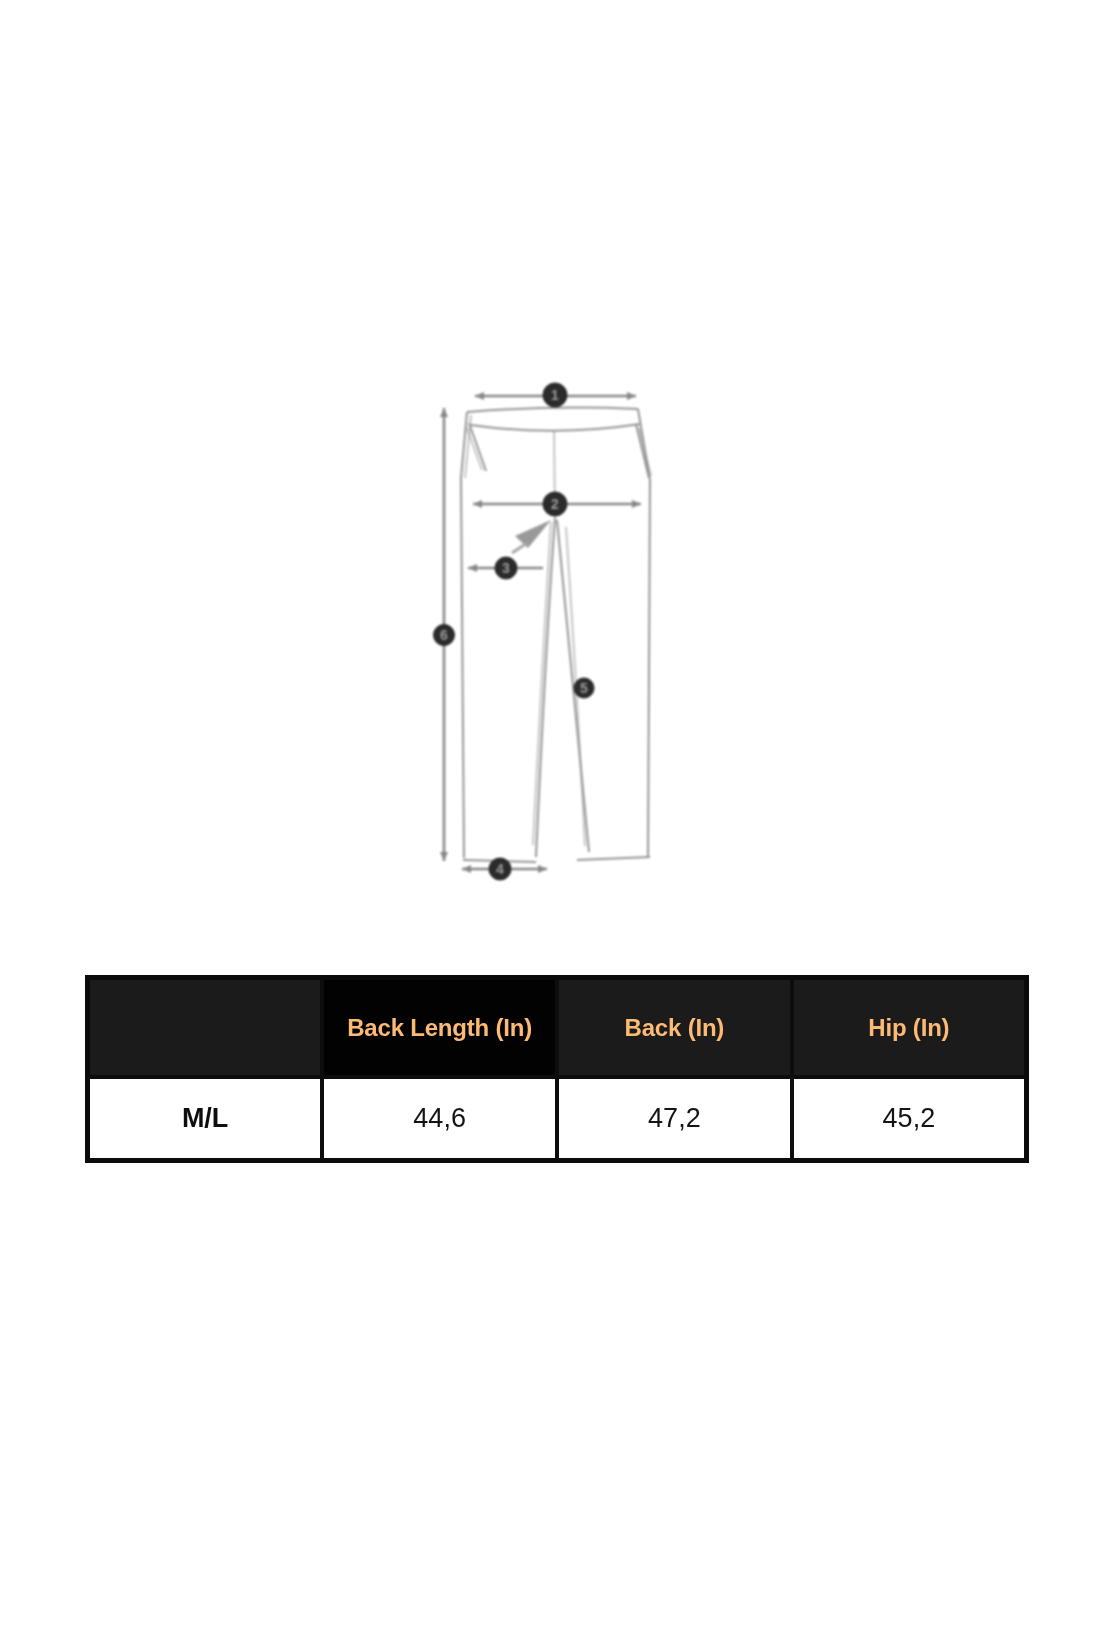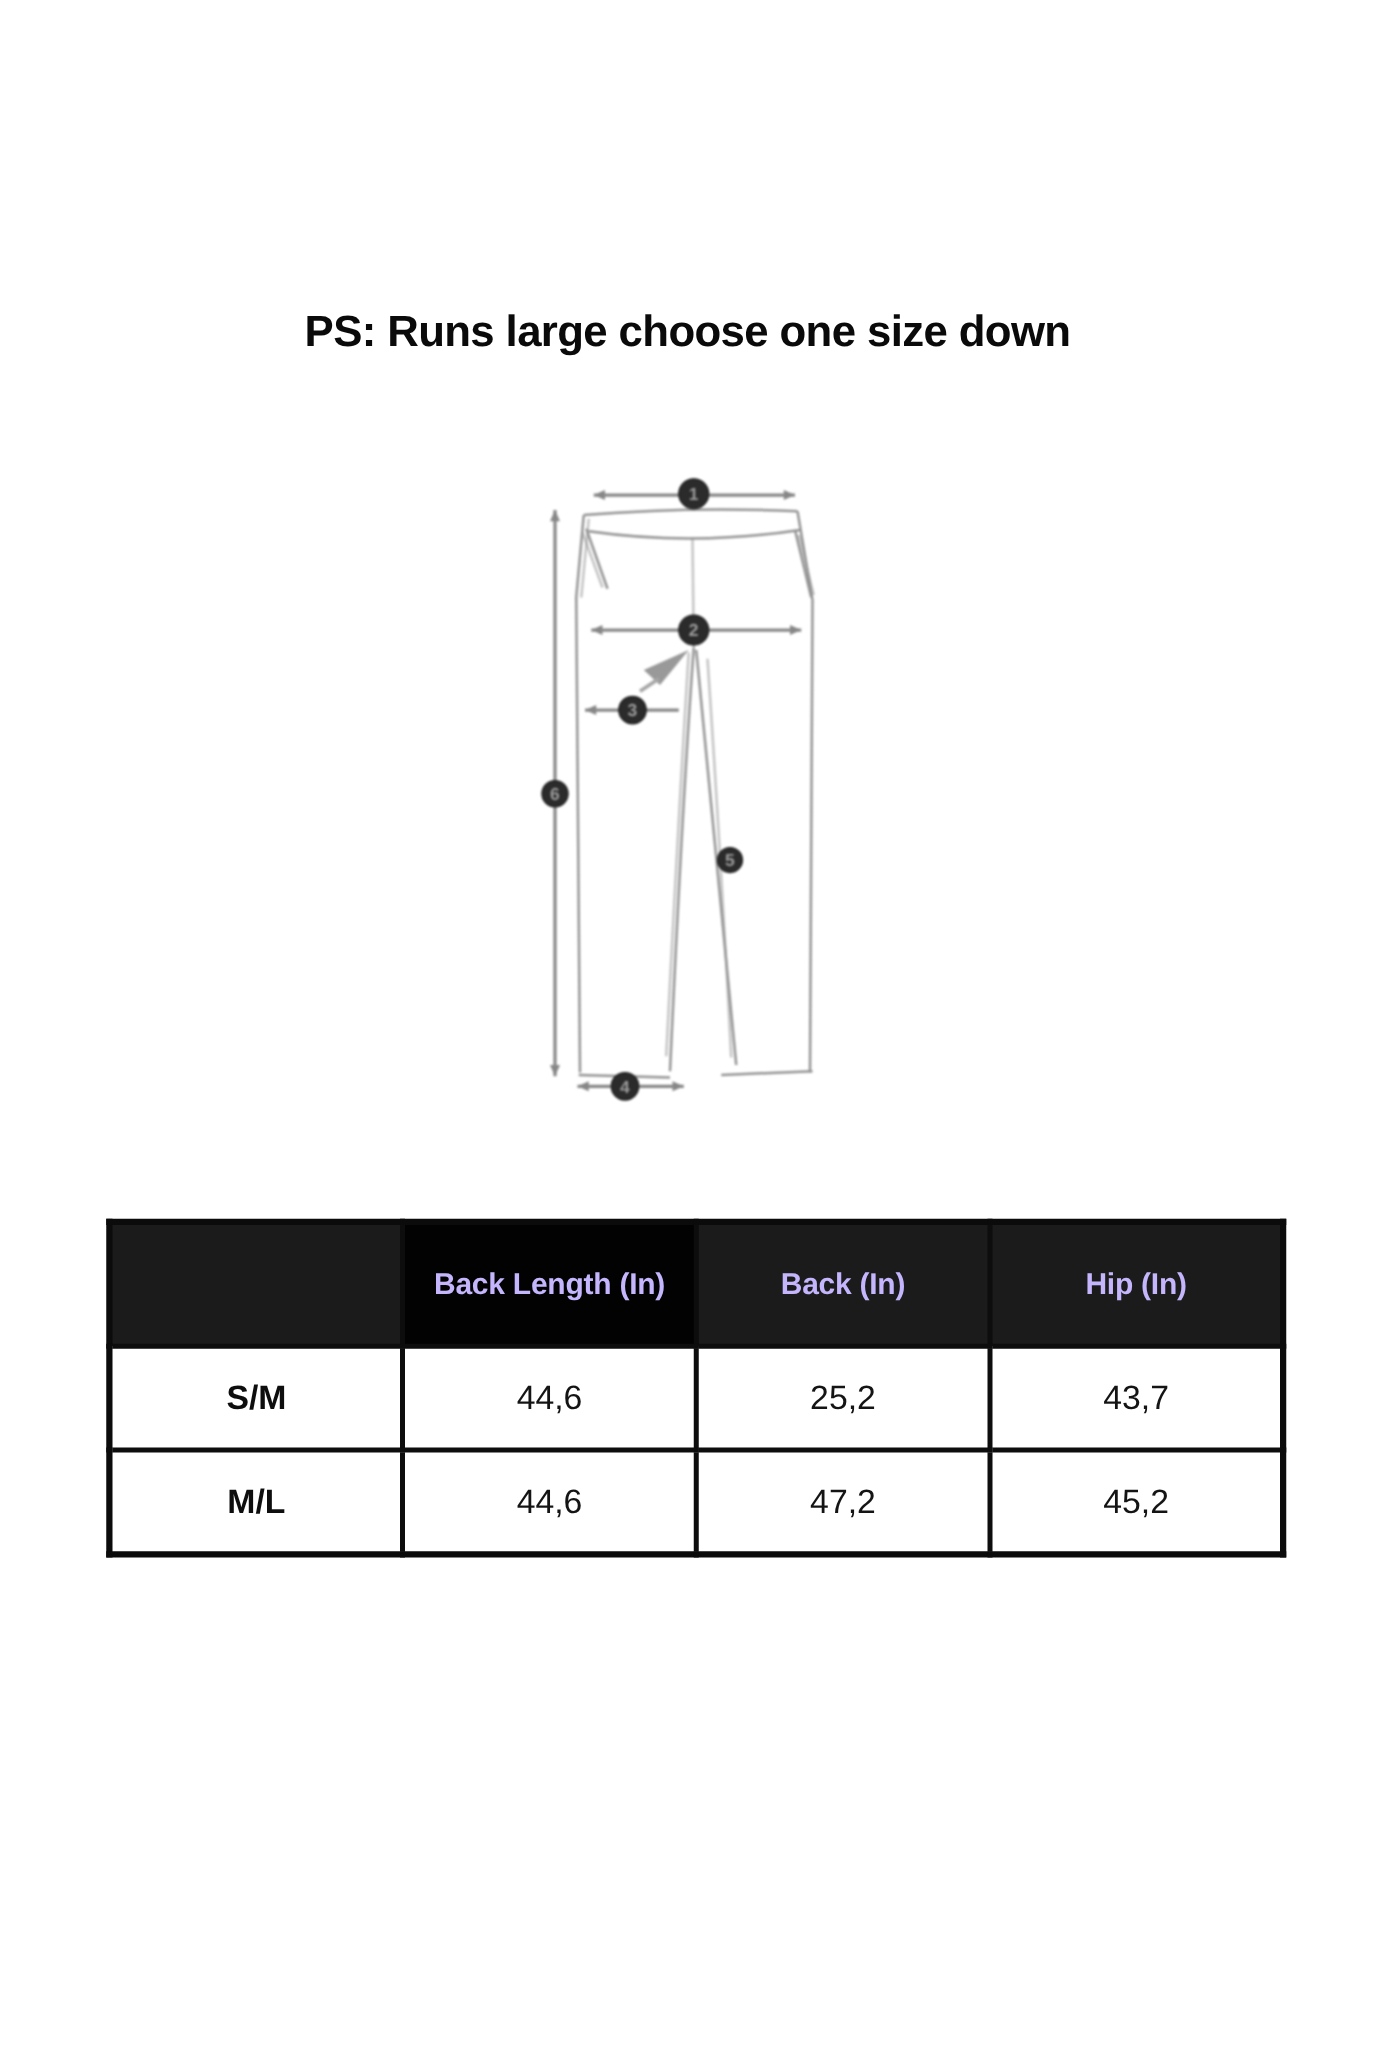--- a/index.html
+++ b/index.html
@@ -38,21 +38,21 @@
   .size-table th,.size-table td{
     border:4px solid #0d0d0d;
     text-align:center;
     vertical-align:middle;
     padding:0;
   }
   .size-table{border:5px solid #0b0b0b;}
   .size-table th{
     height:95px;
     background:#1b1b1b;
-    color:#c4b5fd;
+    color:#fdba74;
     font-size:24px;
     font-weight:bold;
     letter-spacing:-0.2px;
   }
   .size-table th.hl{background:#020202;}
   .size-table td{
     height:79px;
     background:#ffffff;
     color:#141414;
     font-size:27px;
@@ -69,21 +69,20 @@
     font-family:"Liberation Sans", sans-serif;
     font-size:14px;font-weight:bold;
     text-anchor:middle;
   }
 </style>
 </head>
 <body>
 
 <div class="page">
 
-  <h1 class="title">PS: Runs large choose one size down</h1>
 
   <svg class="diagram" viewBox="0 0 1100 1650" xmlns="http://www.w3.org/2000/svg">
 
     <g class="sketch">
 
       <path d="M 467,412 Q 552,405 638,409"></path>
       <path d="M 471,425 Q 555,437 640,424"></path>
 
       <path d="M 467,412 L 461,478 L 464,858"></path>
       <path class="faint" d="M 471,415 L 465,478"></path>
@@ -162,26 +161,20 @@
     <thead>
       <tr>
         <th></th>
         <th class="hl">Back Length (In)</th>
         <th>Back (In)</th>
         <th>Hip (In)</th>
       </tr>
     </thead>
     <tbody>
       <tr>
-        <td class="rowlabel">S/M</td>
-        <td>44,6</td>
-        <td>25,2</td>
-        <td>43,7</td>
-      </tr>
-      <tr>
         <td class="rowlabel">M/L</td>
         <td>44,6</td>
         <td>47,2</td>
         <td>45,2</td>
       </tr>
     </tbody>
   </table>
 
 </div>
 

